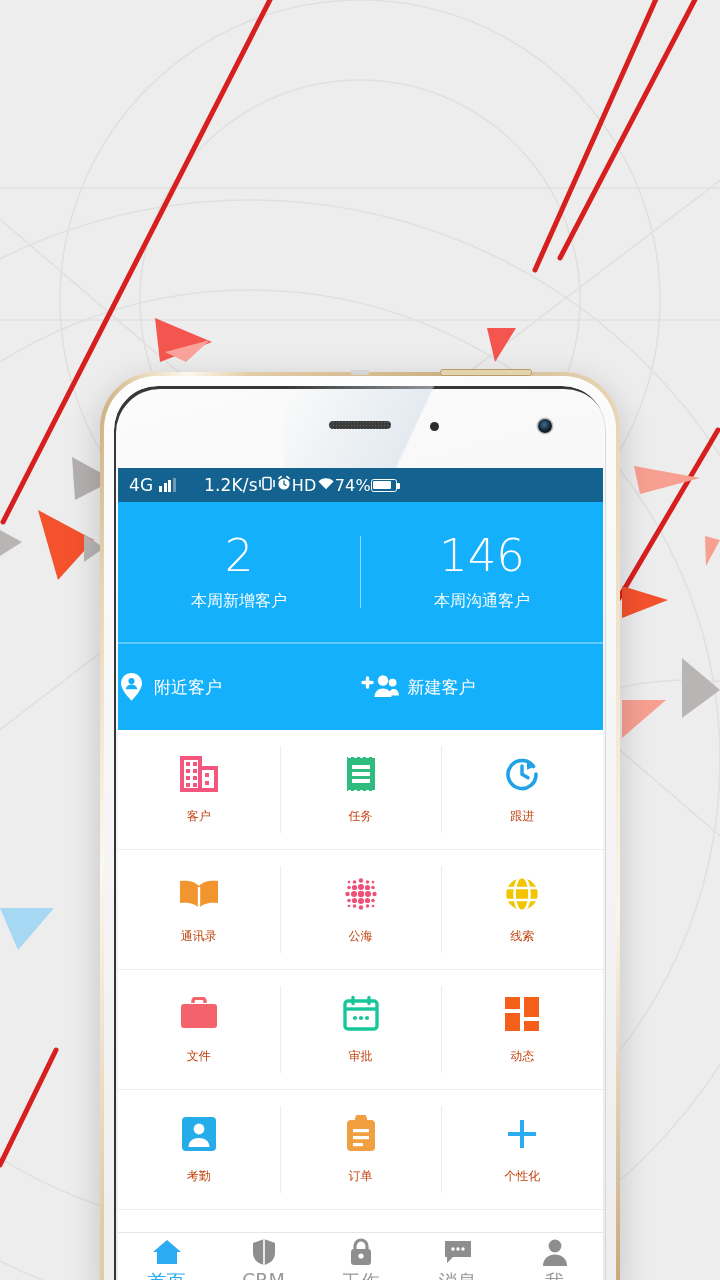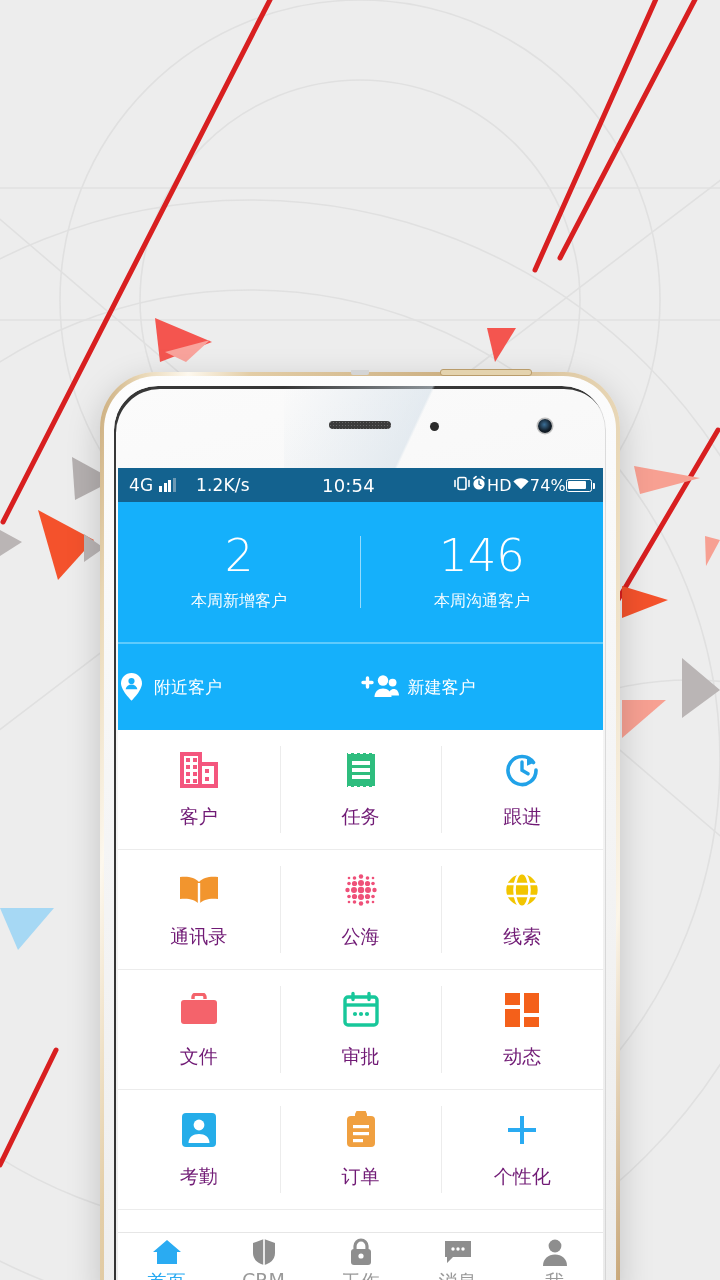--- a/index.html
+++ b/index.html
@@ -103,21 +103,21 @@
   .grid{ background:#fff; }
   .grow{ display:flex; height:120px; border-bottom:1px solid #ececec;}
   .cell{
     flex:1; display:flex; flex-direction:column; align-items:center;
     justify-content:center; gap:14px; position:relative;
   }
   .cell + .cell:before{
     content:""; position:absolute; left:0; top:16px; bottom:16px; width:1px; background:#ececec;
   }
   .cell-ico{ height:40px; display:flex; align-items:center; justify-content:center;}
-  .cell-lbl{ font-size:19px; color:#701a75; }
+  .cell-lbl{ font-size:12px; color:#c2410c; }
 
   
   .tabbar{
     position:absolute; left:0; right:0; bottom:0; height:60px;
     background:#fff; border-top:1px solid #e6e6e6;
     display:flex; align-items:flex-start; padding-top:5px;
   }
   .tab{ flex:1; display:flex; flex-direction:column; align-items:center; gap:3px;}
   .tab-ico{ height:28px; display:flex; align-items:center; justify-content:center;}
   .tab-lbl{ font-size:19px; color:#9a9a9a;}
@@ -180,23 +180,22 @@
 
     <div class="statusbar">
       <div class="sb-left">
         <span>4G</span>
         <span class="sig">
             <i></i>
             <i></i>
             <i></i>
             <i></i>
           </span>
-        <span style="margin-left:14px">1.2K/s</span>
-      </div>
-      <div class="sb-center">10:54</div>
+        <span style="margin-left:22px">1.2K/s</span>
+      </div>
       <div class="sb-right">
         <span class="vib">
           <svg width="18" height="15" viewBox="0 0 18 15">
               <rect x="5" y="1.5" width="8" height="12" rx="1.6" fill="none" stroke="#fff" stroke-width="1.6"></rect>
               <path d="M2 4.5v6M16 4.5v6" stroke="#fff" stroke-width="1.6" stroke-linecap="round"></path>
             </svg>
         </span>
         <span>
           <svg width="16" height="16" viewBox="0 0 16 16">
               <circle cx="8" cy="9" r="5.6" fill="#fff"></circle>

